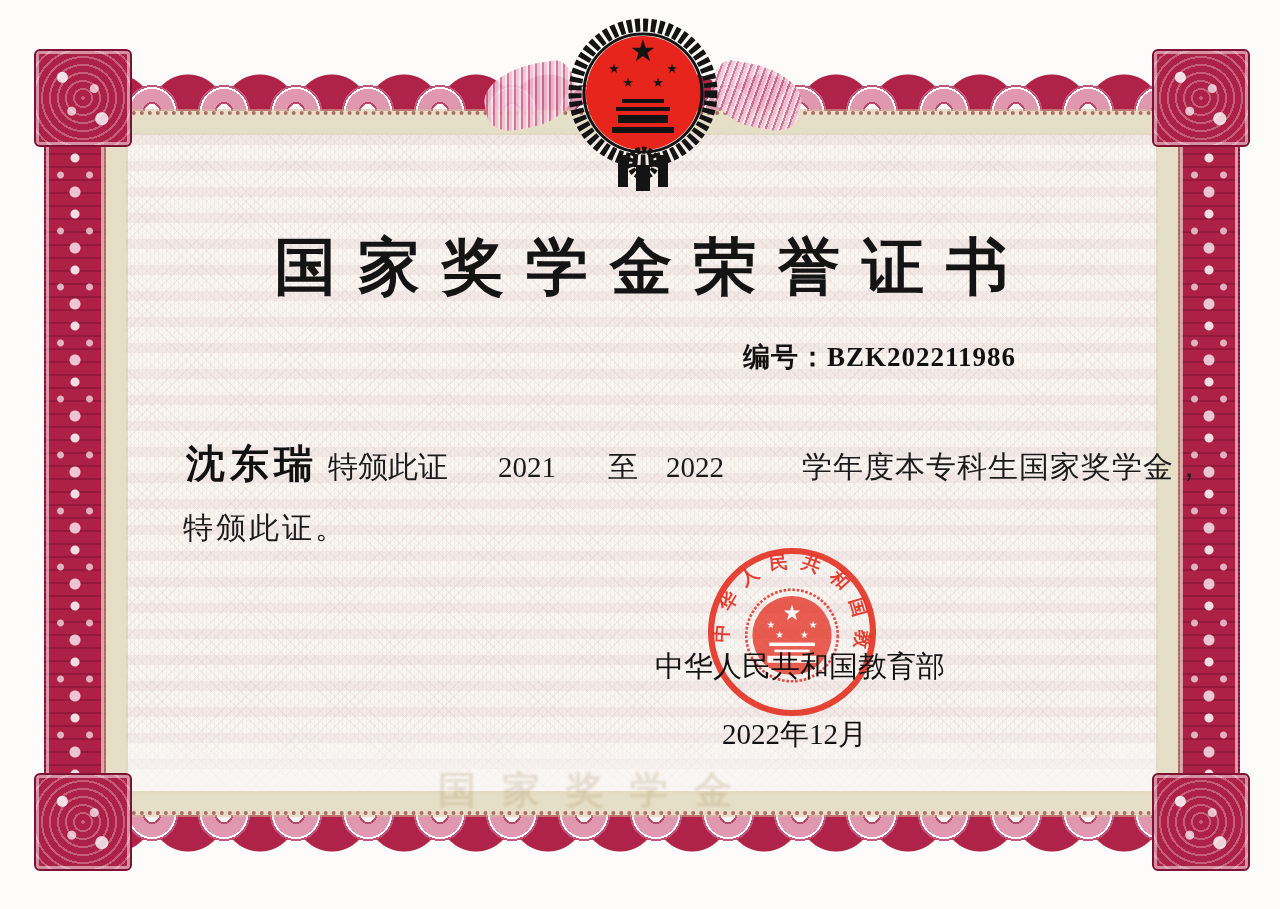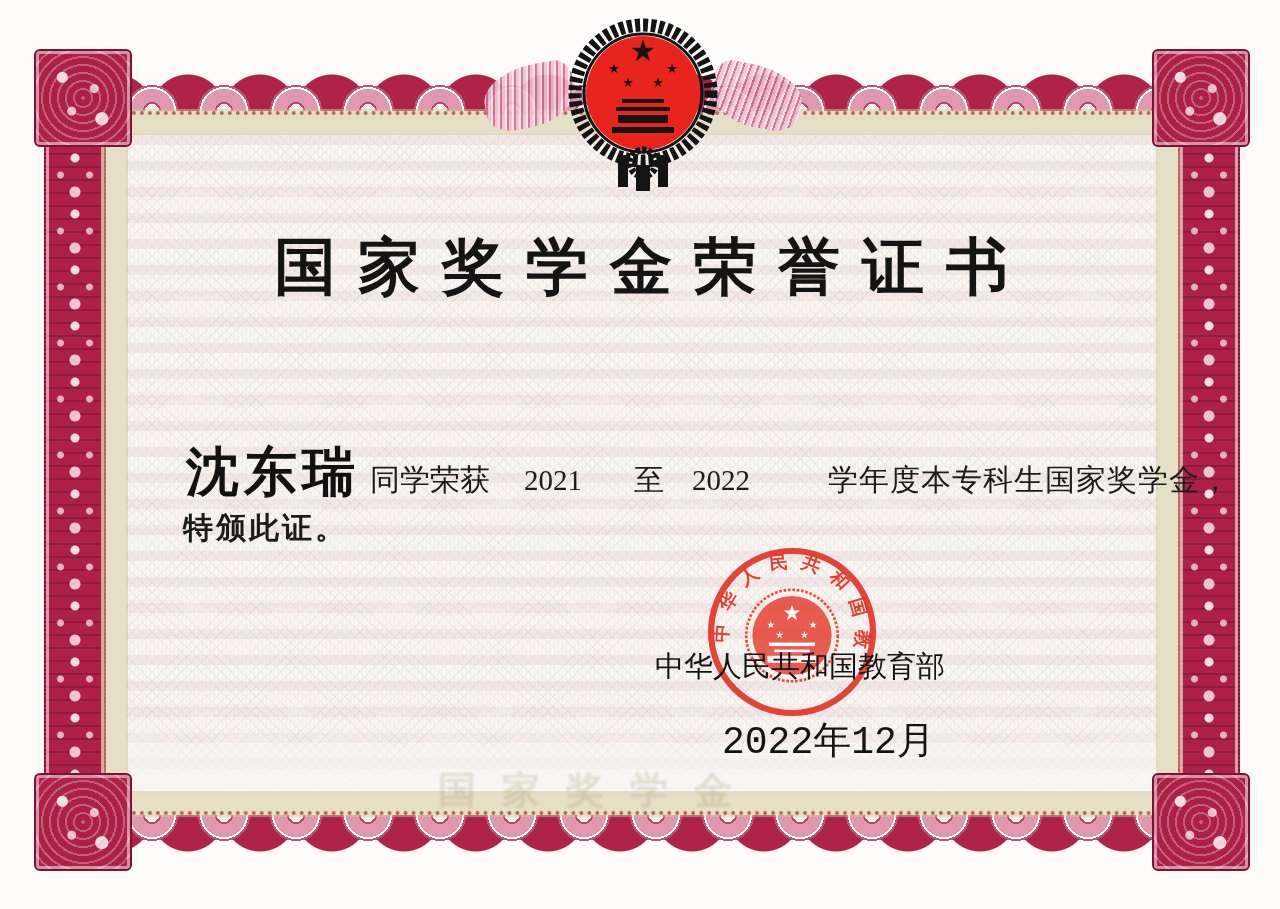--- a/index.html
+++ b/index.html
@@ -77,30 +77,30 @@
     background:repeating-linear-gradient(100deg,#cf6d93 0 2px,#eec2d2 2px 5px,#f7e3ea 5px 7px);}
   .wing-l{left:446px;border-radius:70% 20% 60% 30%/55% 45% 65% 35%;transform:rotate(-10deg);}
   .wing-r{left:672px;border-radius:20% 70% 30% 60%/45% 55% 35% 65%;transform:rotate(10deg);}
 
   
   .title{position:absolute;z-index:3;left:0;top:172px;width:100%;margin:0;text-align:center;
     font-size:62px;font-weight:900;letter-spacing:22px;text-indent:22px;color:#141414;}
   .serial{position:absolute;z-index:3;top:286px;right:228px;font-size:27px;font-weight:bold;
     color:#111;letter-spacing:1px;white-space:nowrap;}
   .l1{position:absolute;z-index:3;left:148px;top:384px;font-size:30px;color:#1b1b1b;white-space:nowrap;}
-  .l1 .name{font-size:53px;font-weight:bold;letter-spacing:5px;margin-right:10px;color:#111;}
-  .l1 .y1{margin-left:34px;font-size:29px;}
+  .l1 .name{font-size:39px;font-weight:bold;letter-spacing:5px;margin-right:10px;color:#111;}
+  .l1 .y1{margin-left:50px;font-size:29px;}
   .l1 .conn{margin-left:52px;}
   .l1 .y2{margin-left:28px;font-size:29px;}
   .l1 .rest{margin-left:78px;letter-spacing:1px;}
   .l2{position:absolute;z-index:3;left:145px;top:455px;font-size:30px;color:#1b1b1b;
-    font-weight:bold;letter-spacing:3px;}
+    font-weight:normal;letter-spacing:3px;}
   .issuer{position:absolute;z-index:6;left:617px;top:594px;font-size:29px;color:#131313;
     white-space:nowrap;letter-spacing:0;}
-  .date{position:absolute;z-index:6;left:684px;top:662px;font-size:38px;color:#131313;white-space:nowrap;font-family:Liberation Mono, monospace;}
+  .date{position:absolute;z-index:6;left:684px;top:662px;font-size:29px;color:#131313;white-space:nowrap;}
   .ghost{position:absolute;z-index:2;left:400px;top:712px;font-size:38px;font-weight:bold;
     letter-spacing:26px;color:rgba(150,125,75,.20);filter:blur(1px);white-space:nowrap;}
 
   
   .seal{position:absolute;z-index:5;left:666px;top:491px;width:176px;height:176px;opacity:.95;}
 </style>
 </head>
 <body>
 
 <div class="photo">
@@ -137,22 +137,23 @@
       <g>
         <circle cx="75" cy="150" r="13" fill="none" stroke="#141414" stroke-width="7" stroke-dasharray="4 2"></circle>
         <rect x="50" y="142" width="10" height="32" fill="#141414"></rect>
         <rect x="90" y="142" width="10" height="32" fill="#141414"></rect>
         <rect x="68" y="152" width="14" height="26" fill="#141414"></rect>
       </g>
     </svg>
 
     <h1 class="title">国家奖学金荣誉证书</h1>
 
+    <div class="serial"><span>编号：</span><span>BZK202211986</span></div>
 
-    <div class="l1"><span class="name">沈东瑞</span><span>同学荣获</span><span class="y1">2021</span><span class="conn">至</span><span class="y2">2022</span><span class="rest">学年度本专科生国家奖学金，</span></div>
+    <div class="l1"><span class="name">沈东瑞</span><span>特颁此证</span><span class="y1">2021</span><span class="conn">至</span><span class="y2">2022</span><span class="rest">学年度本专科生国家奖学金，</span></div>
     <div class="l2">特颁此证。</div>
 
     <svg class="seal" viewBox="0 0 200 200" aria-hidden="true">
       <defs>
         <path id="sealArc" d="M 36.8,136.5 A 73,73 0 1 1 163.2,136.5" fill="none"></path>
       </defs>
       <circle cx="100" cy="100" r="92" fill="none" stroke="#e32c1e" stroke-width="7" opacity=".93"></circle>
       <text font-size="21" font-weight="bold" fill="#e32c1e" letter-spacing="13" opacity=".95" font-family="Liberation Serif, DejaVu Serif, serif">
         <textPath href="#sealArc" startOffset="26">中华人民共和国教育部</textPath>
       </text>

